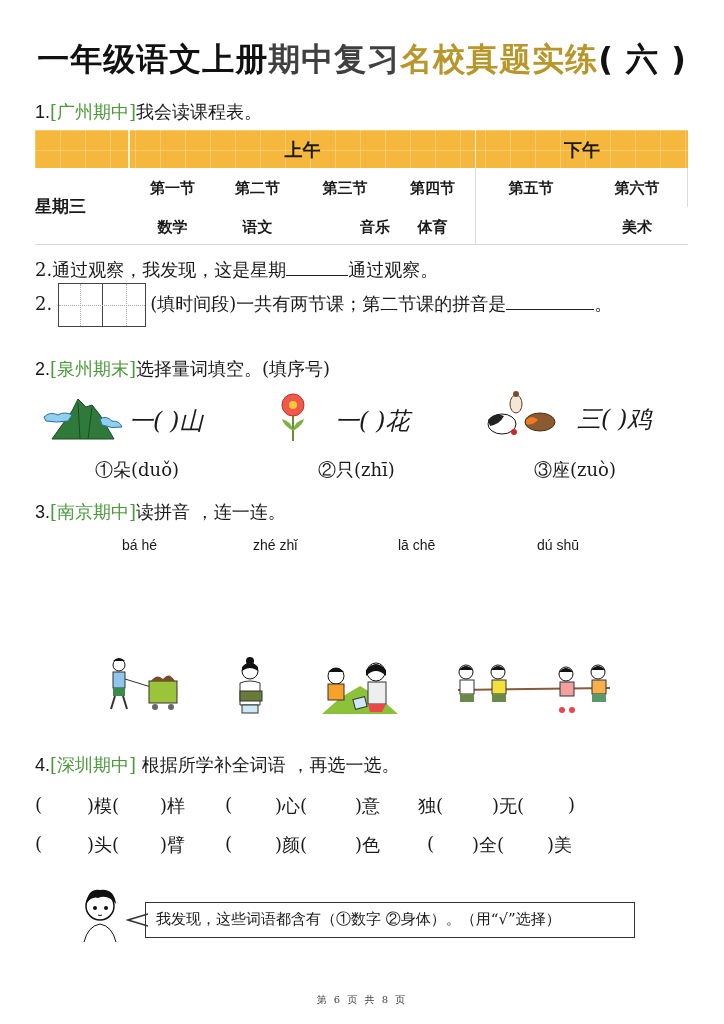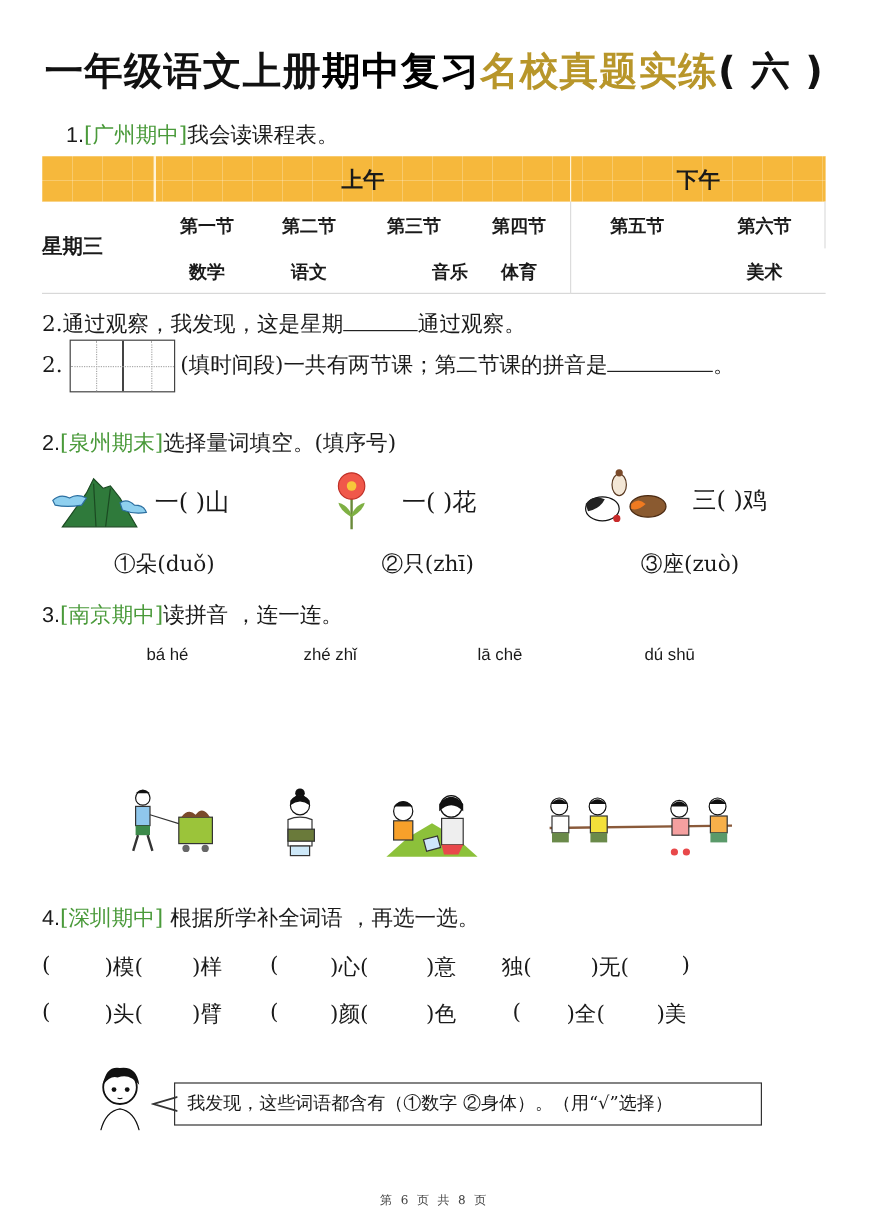--- a/index.html
+++ b/index.html
@@ -1,21 +1,21 @@
 <!DOCTYPE html>
 <html><head>
 <meta charset="utf-8">
 <style>
   * { box-sizing: border-box; margin: 0; padding: 0; }
   html, body { width: 724px; height: 1024px; background: #ffffff; overflow: hidden; }
   body { position: relative; font-family: "DejaVu Serif", "Liberation Serif", serif; color: #1a1a1a; }
 
   .title { position: absolute; left: 0; top: 38px; width: 724px; text-align: center; font-size: 32px; font-weight: bold; letter-spacing: 1px; font-family: "DejaVu Sans", sans-serif; }
   .title .t-black { color: #111; }
-  .title .t-red { color: #000000; }
+  .title .t-red { color: #404040; }
   .title .t-gold { color: #b8962a; }
 
   .qhead { position: absolute; left: 35px; font-size: 18px; white-space: nowrap; }
   .qhead .src { color: #4a9a3a; }
   .qhead .num { font-family: "Liberation Sans", sans-serif; }
 
   
   .sched { position: absolute; left: 35px; top: 130px; width: 653px; height: 100px; }
   .sched .hdr { position: absolute; left: 0; top: 0; width: 653px; height: 38px; background: #f6b83c;
      background-image: linear-gradient(to right, rgba(255,255,255,0.25) 1px, transparent 1px), linear-gradient(to bottom, rgba(255,255,255,0.25) 1px, transparent 1px);
@@ -30,21 +30,21 @@
   .sched .rline { position: absolute; right: 0; top: 38px; width: 1px; height: 39px; background: #dcdcdc; }
   .sched .cell { position: absolute; text-align: center; font-size: 15px; font-weight: bold; height: 30px; line-height: 30px; }
 
   .line-text { position: absolute; left: 35px; font-size: 18px; white-space: nowrap; }
   .blank { display: inline-block; border-bottom: 1px solid #222; vertical-align: baseline; height: 18px; }
   .tbox { display: inline-block; width: 88px; height: 44px; border: 1.5px solid #444; vertical-align: middle; position: relative; margin: 0 4px 0 6px;
      background-image: linear-gradient(to right, transparent 43px, #444 43px, #444 44px, transparent 44px); }
   .tbox::before { content: ""; position: absolute; left: 0; right: 0; top: 50%; border-top: 1px dotted #aaa; }
   .tbox::after { content: ""; position: absolute; top: 0; bottom: 0; left: 21px; width: 45px; border-left: 1px dotted #aaa; border-right: 1px dotted #aaa; }
 
-  .q2-item { position: absolute; font-size: 20px; white-space: nowrap; }
+  .q2-item { position: absolute; font-size: 24px; white-space: nowrap; font-style: italic; }
   .opt { position: absolute; font-size: 18px; white-space: nowrap; top: 458px; }
 
   .pinyin { position: absolute; top: 537px; font-family: "Liberation Sans", sans-serif; font-size: 14px; white-space: nowrap; }
 
   .pic { position: absolute; }
 
   .fill-row { position: absolute; left: 35px; font-size: 18px; white-space: nowrap; }
   .fill-row span { position: absolute; top: 0; }
 
   .bubble { position: absolute; left: 145px; top: 902px; width: 490px; height: 36px; border: 1.5px solid #333; font-size: 15px; line-height: 33px; padding-left: 10px; white-space: nowrap; }
@@ -52,21 +52,21 @@
 
   .footer { position: absolute; left: 0; top: 993px; width: 724px; text-align: center; font-size: 10px; color: #444; letter-spacing: 2px; }
 </style>
 </head>
 <body>
 
 <div class="title">
   <span class="t-black">一年级语文上册</span><span class="t-red">期中复习</span><span class="t-gold">名校真题实练</span><span class="t-black">( 六 )</span>
 </div>
 
-<div class="qhead" style="top:100px;margin-left:20px;">
+<div class="qhead" style="top:100px;">
   <span class="num">1.</span><span class="src">[广州期中]</span><span>我会读课程表。</span>
 </div>
 
 <div class="sched">
   <div class="hdr">
     <div class="div1"></div>
     <div class="div2"></div>
     <div class="am">上午</div>
     <div class="pm">下午</div>
   </div>

